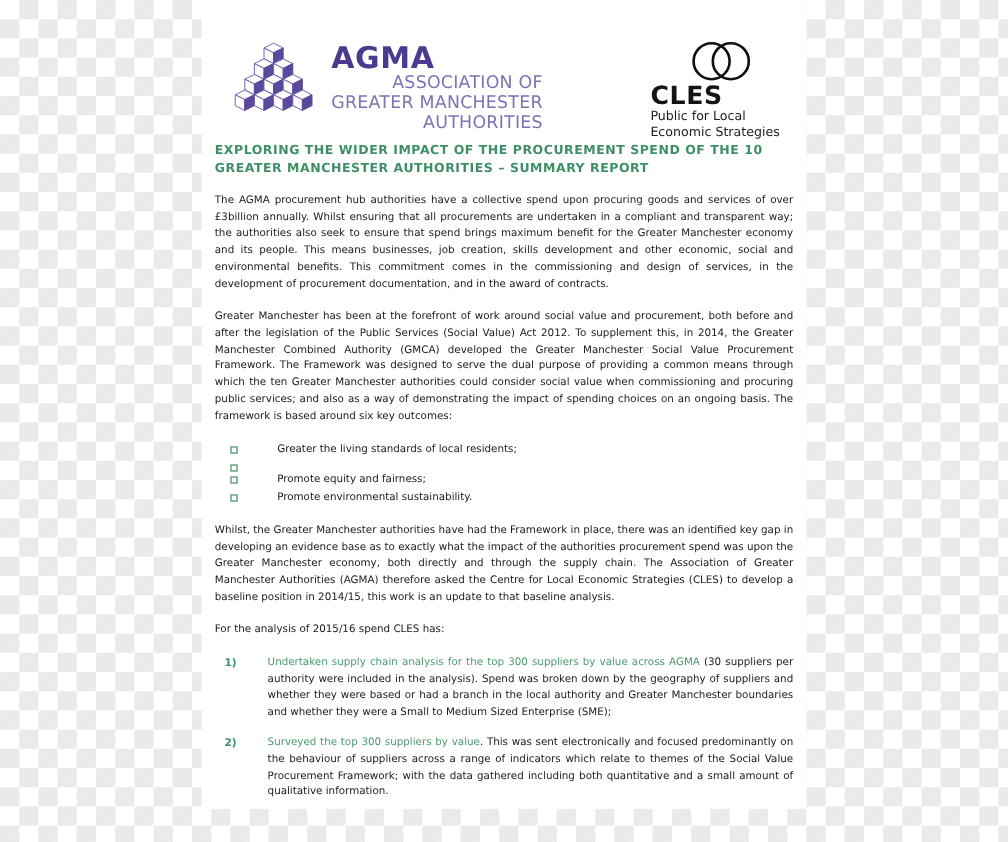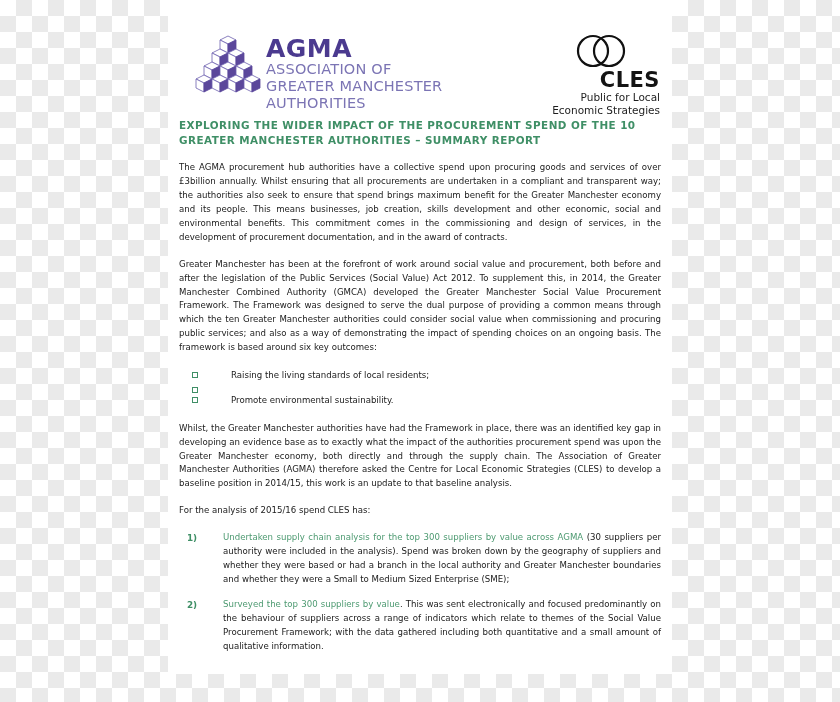--- a/index.html
+++ b/index.html
@@ -46,44 +46,46 @@
   }
 
   .cube-stack {
     position: relative;
     width: 76px;
     height: 74px;
     flex: 0 0 auto;
   }
 
   #agma-words {
+    margin-left: 10px;
     padding-top: 2px;
   }
   #agma-name {
     font-family: "DejaVu Sans", sans-serif;
     font-weight: bold;
     font-size: 25px;
     letter-spacing: 0.5px;
     color: #4b3a8f;
     line-height: 1.0;
   }
   .agma-sub-line {
     font-family: "DejaVu Sans", sans-serif;
     font-size: 14.5px;
     letter-spacing: 0.2px;
     color: #7b74b4;
     line-height: 1.16;
+    text-align: right;
   }
 
   #cles-logo {
     position: absolute;
     right: 12px;
     top: 34px;
     width: 118px;
-    text-align: right;
+    text-align: left;
   }
   #cles-rings {
     height: 34px;
     position: relative;
   }
   #cles-name {
     font-family: "DejaVu Sans", sans-serif;
     font-weight: bold;
     font-size: 21px;
     letter-spacing: 0.5px;
@@ -291,24 +293,28 @@
     <h1 id="doc-title">EXPLORING THE WIDER IMPACT OF THE PROCUREMENT SPEND OF THE 10 GREATER MANCHESTER AUTHORITIES – SUMMARY REPORT</h1>
 
 
     <p class="body-para">The AGMA procurement hub authorities have a collective spend upon procuring goods and services of over £3billion annually. Whilst ensuring that all procurements are undertaken in a compliant and transparent way; the authorities also seek to ensure that spend brings maximum benefit for the Greater Manchester economy and its people. This means businesses, job creation, skills development and other economic, social and environmental benefits. This commitment comes in the commissioning and design of services, in the development of procurement documentation, and in the award of contracts.</p>
 
     <p class="body-para">Greater Manchester has been at the forefront of work around social value and procurement, both before and after the legislation of the Public Services (Social Value) Act 2012. To supplement this, in 2014, the Greater Manchester Combined Authority (GMCA) developed the Greater Manchester Social Value Procurement Framework. The Framework was designed to serve the dual purpose of providing a common means through which the ten Greater Manchester authorities could consider social value when commissioning and procuring public services; and also as a way of demonstrating the impact of spending choices on an ongoing basis. The framework is based around six key outcomes:</p>
 
     <ul id="outcomes-list">
       <li>
         <span class="sq-bullet"></span>
-        <span class="bullet-text">Raising the living standards of local residents;</span>
+        <span class="bullet-text">Greater the living standards of local residents;</span>
       </li>
       <li>
         <span class="sq-bullet"></span>
+      </li>
+      <li>
+        <span class="sq-bullet"></span>
+        <span class="bullet-text">Promote equity and fairness;</span>
       </li>
       <li>
         <span class="sq-bullet"></span>
         <span class="bullet-text">Promote environmental sustainability.</span>
       </li>
     </ul>
 
     <p class="body-para">Whilst, the Greater Manchester authorities have had the Framework in place, there was an identified key gap in developing an evidence base as to exactly what the impact of the authorities procurement spend was upon the Greater Manchester economy, both directly and through the supply chain. The Association of Greater Manchester Authorities (AGMA) therefore asked the Centre for Local Economic Strategies (CLES) to develop a baseline position in 2014/15, this work is an update to that baseline analysis.</p>
 
     <p class="body-para">For the analysis of 2015/16 spend CLES has:</p>

